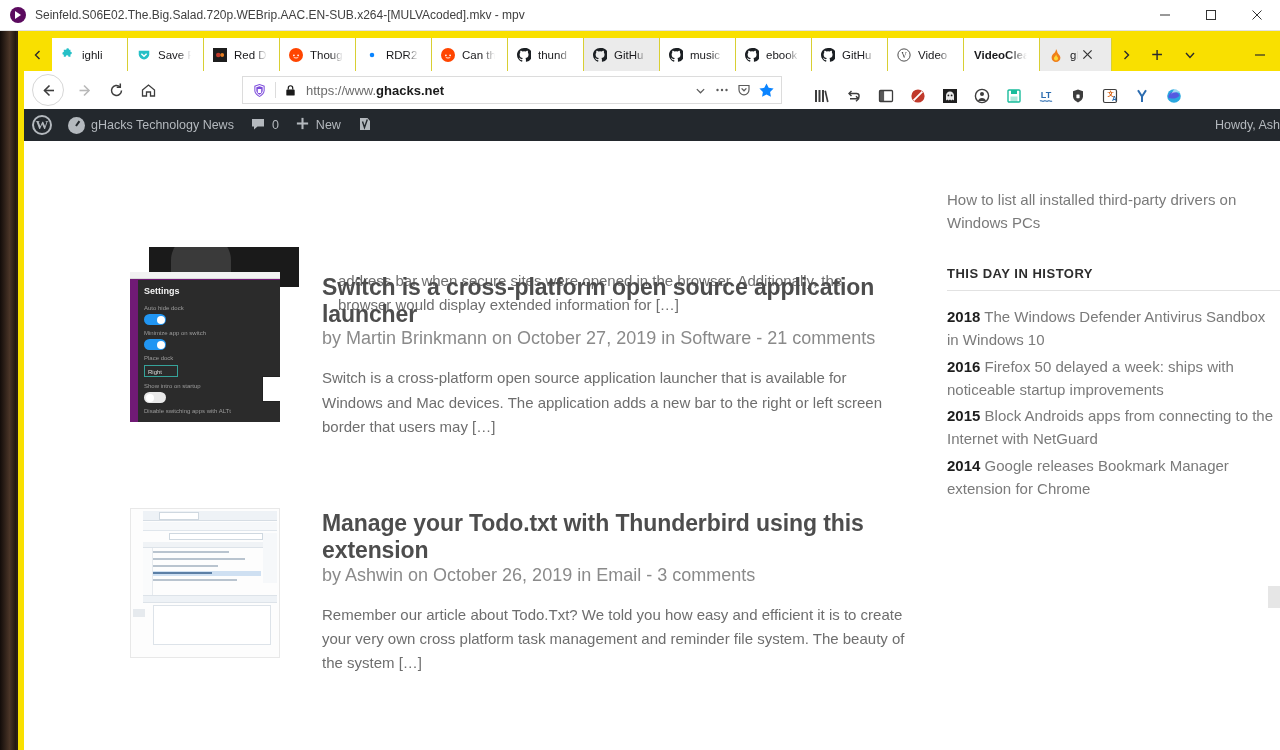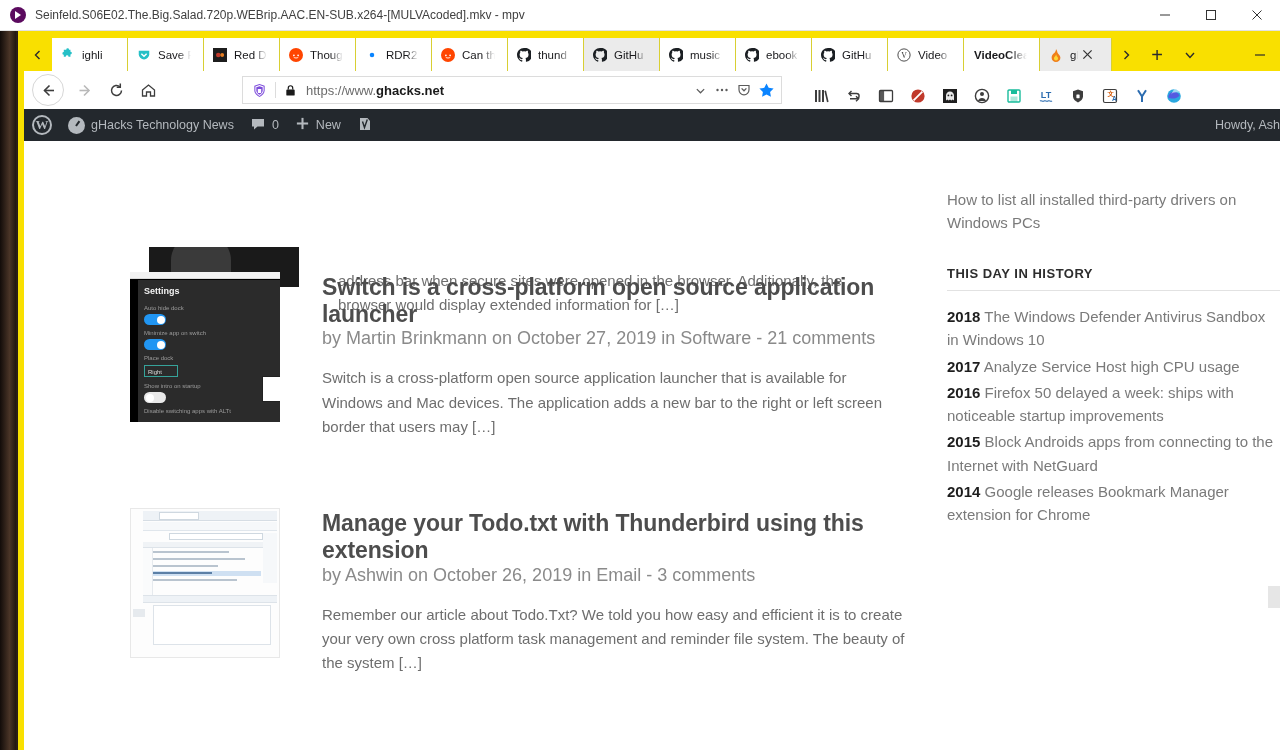--- a/index.html
+++ b/index.html
@@ -290,21 +290,21 @@
   .history-item b { color: #1d1d1d; font-weight: 700; }
 
   
   #scroll-thumb {
     position: absolute; right: 0; top: 445px;
     width: 12px; height: 22px;
     background: #e6e6e6;
   }
 
   
-  .tb-switch { background: #000000; }
+  .tb-switch { background: #701a75; }
   .tb-switch .bar { position: absolute; left: 0; top: 0; width: 150px; height: 7px; background: #f2f2f2; border-bottom: 1px solid #dadada; }
   .tb-switch .panel { position: absolute; left: 8px; top: 8px; width: 142px; height: 142px; background: #2b2b2b; }
   .tb-switch .h { position: absolute; left: 14px; top: 14px; font-size: 9px; color: #f2f2f2; font-weight: 700; }
   .tb-switch .lbl { position: absolute; left: 14px; font-size: 6px; color: #9b9b9b; }
   .tb-switch .tg { position: absolute; left: 14px; width: 22px; height: 11px; border-radius: 6px; }
   .tb-switch .tg.on { background: #2196f3; }
   .tb-switch .tg.on::after { content: ""; position: absolute; right: 1.5px; top: 1.5px; width: 8px; height: 8px; border-radius: 50%; background: #fff; }
   .tb-switch .tg.off { background: #e9e9e9; }
   .tb-switch .tg.off::after { content: ""; position: absolute; left: 1.5px; top: 1.5px; width: 8px; height: 8px; border-radius: 50%; background: #fff; }
   .tb-switch .sel { position: absolute; left: 14px; width: 34px; height: 12px; border: 1px solid #36a39a; color: #dcdcdc; font-size: 6px; padding-left: 3px; line-height: 12px; }
@@ -783,21 +783,20 @@
             </div>
           </div>
 
         </div>
 
         <div id="sidebar">
           <div class="side-link" style="margin-top:48px;">How to list all installed third-party drivers on Windows PCs</div>
           <div class="side-heading">THIS DAY IN HISTORY</div>
           <div style="margin-top:14px;">
             <div class="history-item"><b>2018</b> <span>The Windows Defender Antivirus Sandbox in Windows 10</span></div>
-            <div class="history-item"><b>2017</b> <span>Analyze Service Host high CPU usage</span></div>
             <div class="history-item"><b>2016</b> <span>Firefox 50 delayed a week: ships with noticeable startup improvements</span></div>
             <div class="history-item"><b>2015</b> <span>Block Androids apps from connecting to the Internet with NetGuard</span></div>
             <div class="history-item"><b>2014</b> <span>Google releases Bookmark Manager extension for Chrome</span></div>
           </div>
         </div>
 
         <div id="scroll-thumb"></div>
       </div>
 
     </div>

